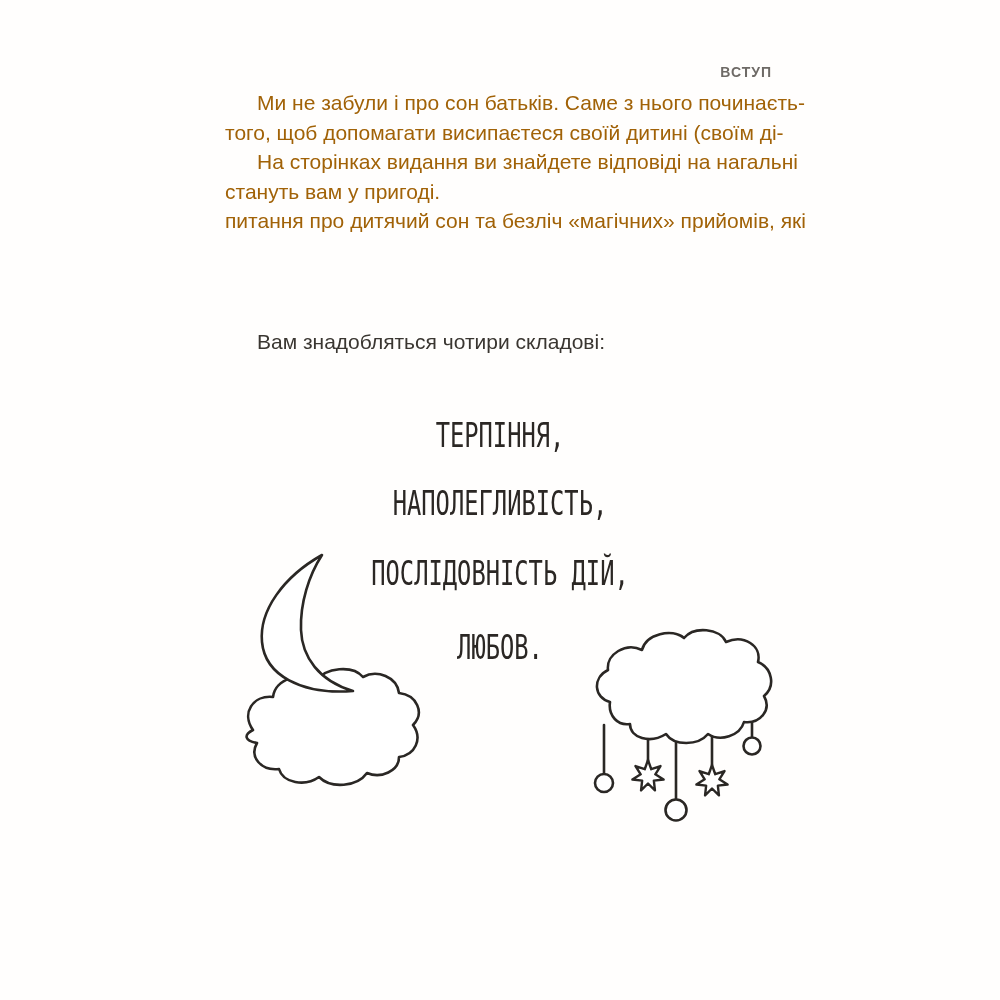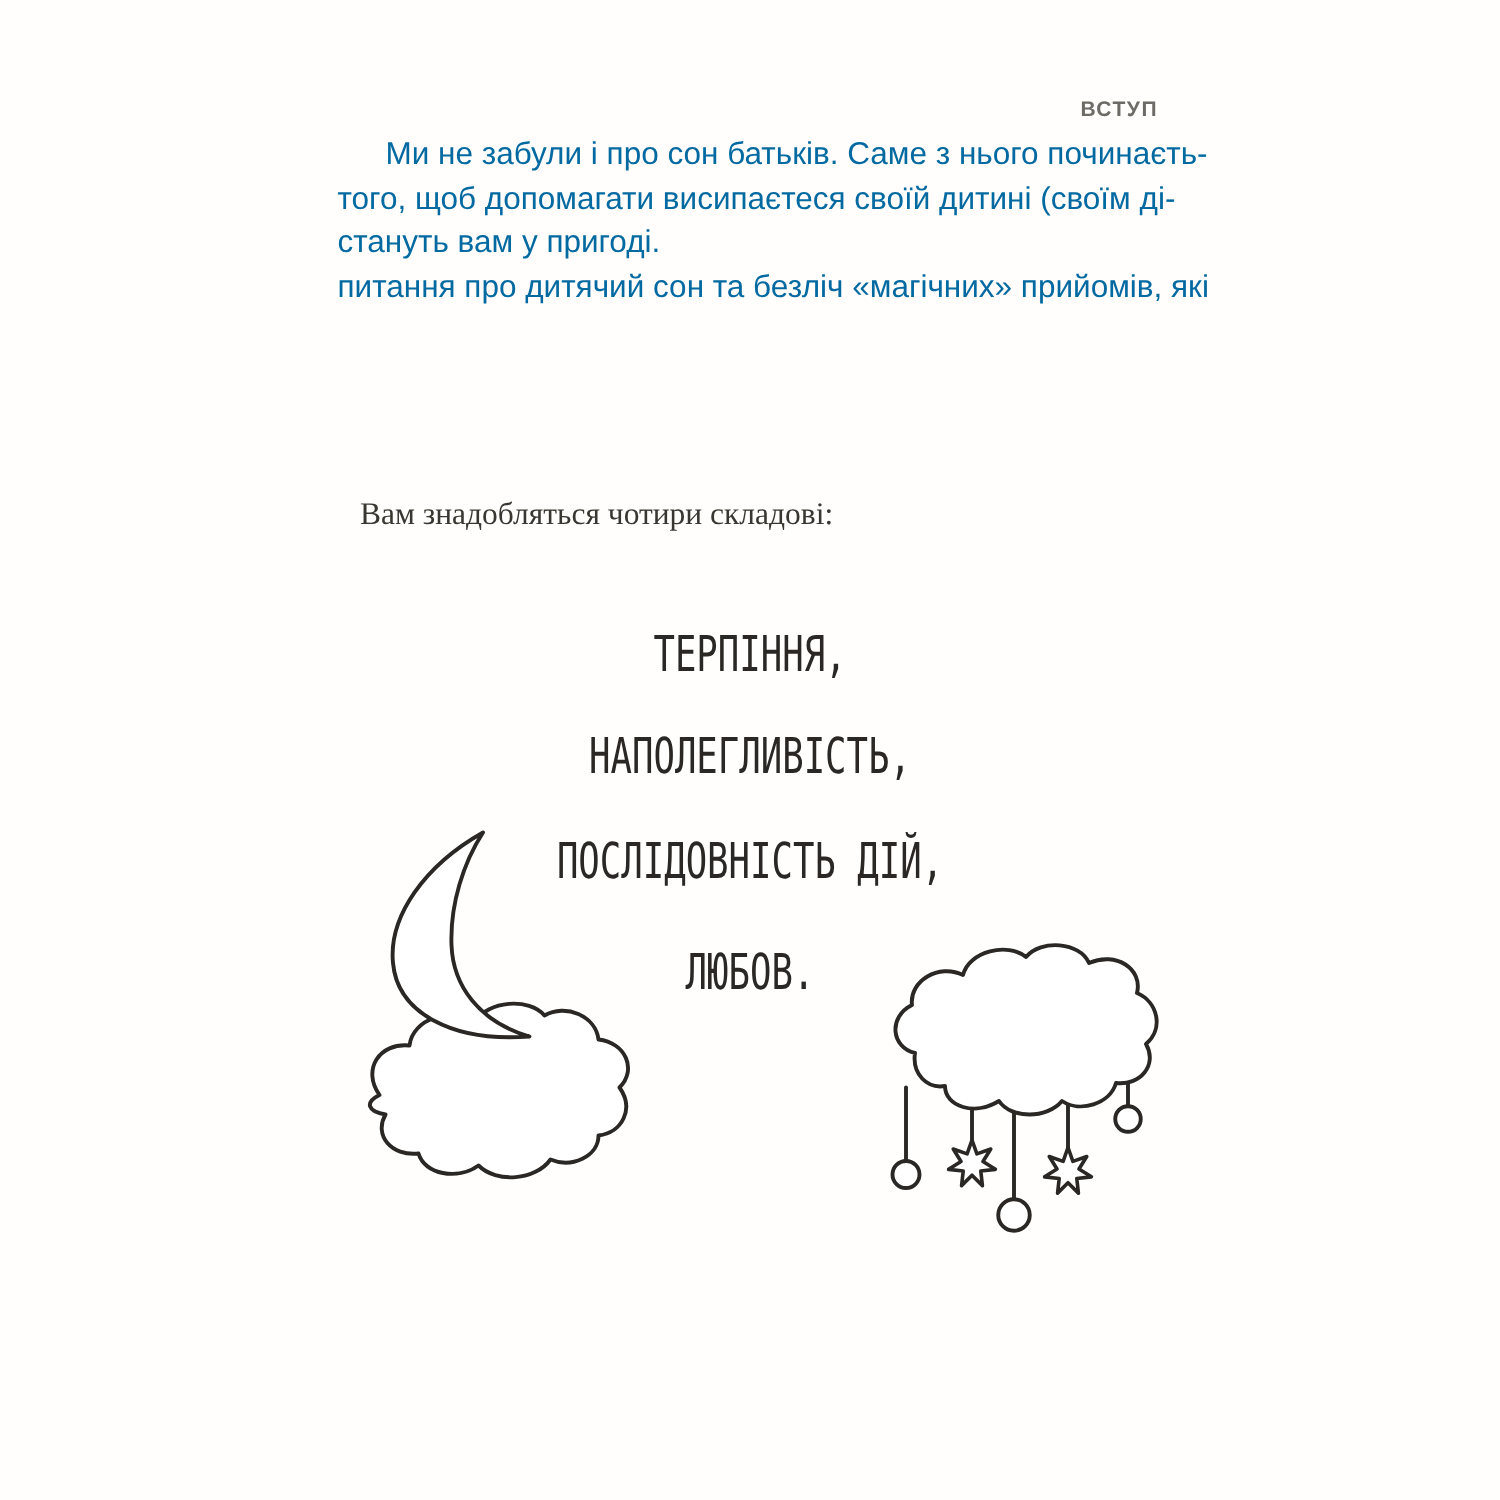--- a/index.html
+++ b/index.html
@@ -26,42 +26,41 @@
     letter-spacing: 1px;
     color: #6e6a66;
   }
   .body-text {
     position: absolute;
     left: 225px;
     top: 88px;
     width: 547px;
     font-size: 21px;
     line-height: 29.5px;
-    color: #0369a1;
+    color: #a16207;
   }
   .line {
     white-space: nowrap;
     text-align: justify;
   }
   .line.just {
     text-align-last: justify;
   }
   .line.indent {
     text-indent: 32px;
   }
   .lead-in {
     position: absolute;
-    left: 208px;
+    left: 225px;
     top: 330px;
     width: 547px;
     font-size: 21px;
     color: #3a3631;
     text-indent: 32px;
     white-space: nowrap;
-    font-family: Liberation Serif, serif;
   }
   .hand-line {
     position: absolute;
     left: 0;
     width: 1000px;
     text-align: center;
     font-family: "DejaVu Sans Mono", monospace;
     font-size: 33px;
     line-height: 33px;
     color: #2b2724;
@@ -82,20 +81,21 @@
 </head>
 <body>
 
 <div class="page">
 
   <div class="running-head">ВСТУП</div>
 
   <div class="body-text">
     <div class="line just indent">Ми не забули і про сон батьків. Саме з нього починаєть-</div>
     <div class="line just">того, щоб допомагати висипаєтеся своїй дитині (своїм ді-</div>
+    <div class="line just indent">На сторінках видання ви знайдете відповіді на нагальні</div>
     <div class="line">стануть вам у пригоді.</div>
     <div class="line just">питання про дитячий сон та безліч «магічних» прийомів, які</div>
   </div>
 
   <div class="lead-in">Вам знадобляться чотири складові:</div>
 
   <div class="hand-line hand-1">ТЕРПІННЯ,</div>
   <div class="hand-line hand-2">НАПОЛЕГЛИВІСТЬ,</div>
   <div class="hand-line hand-3">ПОСЛІДОВНІСТЬ ДІЙ,</div>
   <div class="hand-line hand-4">ЛЮБОВ.</div>

